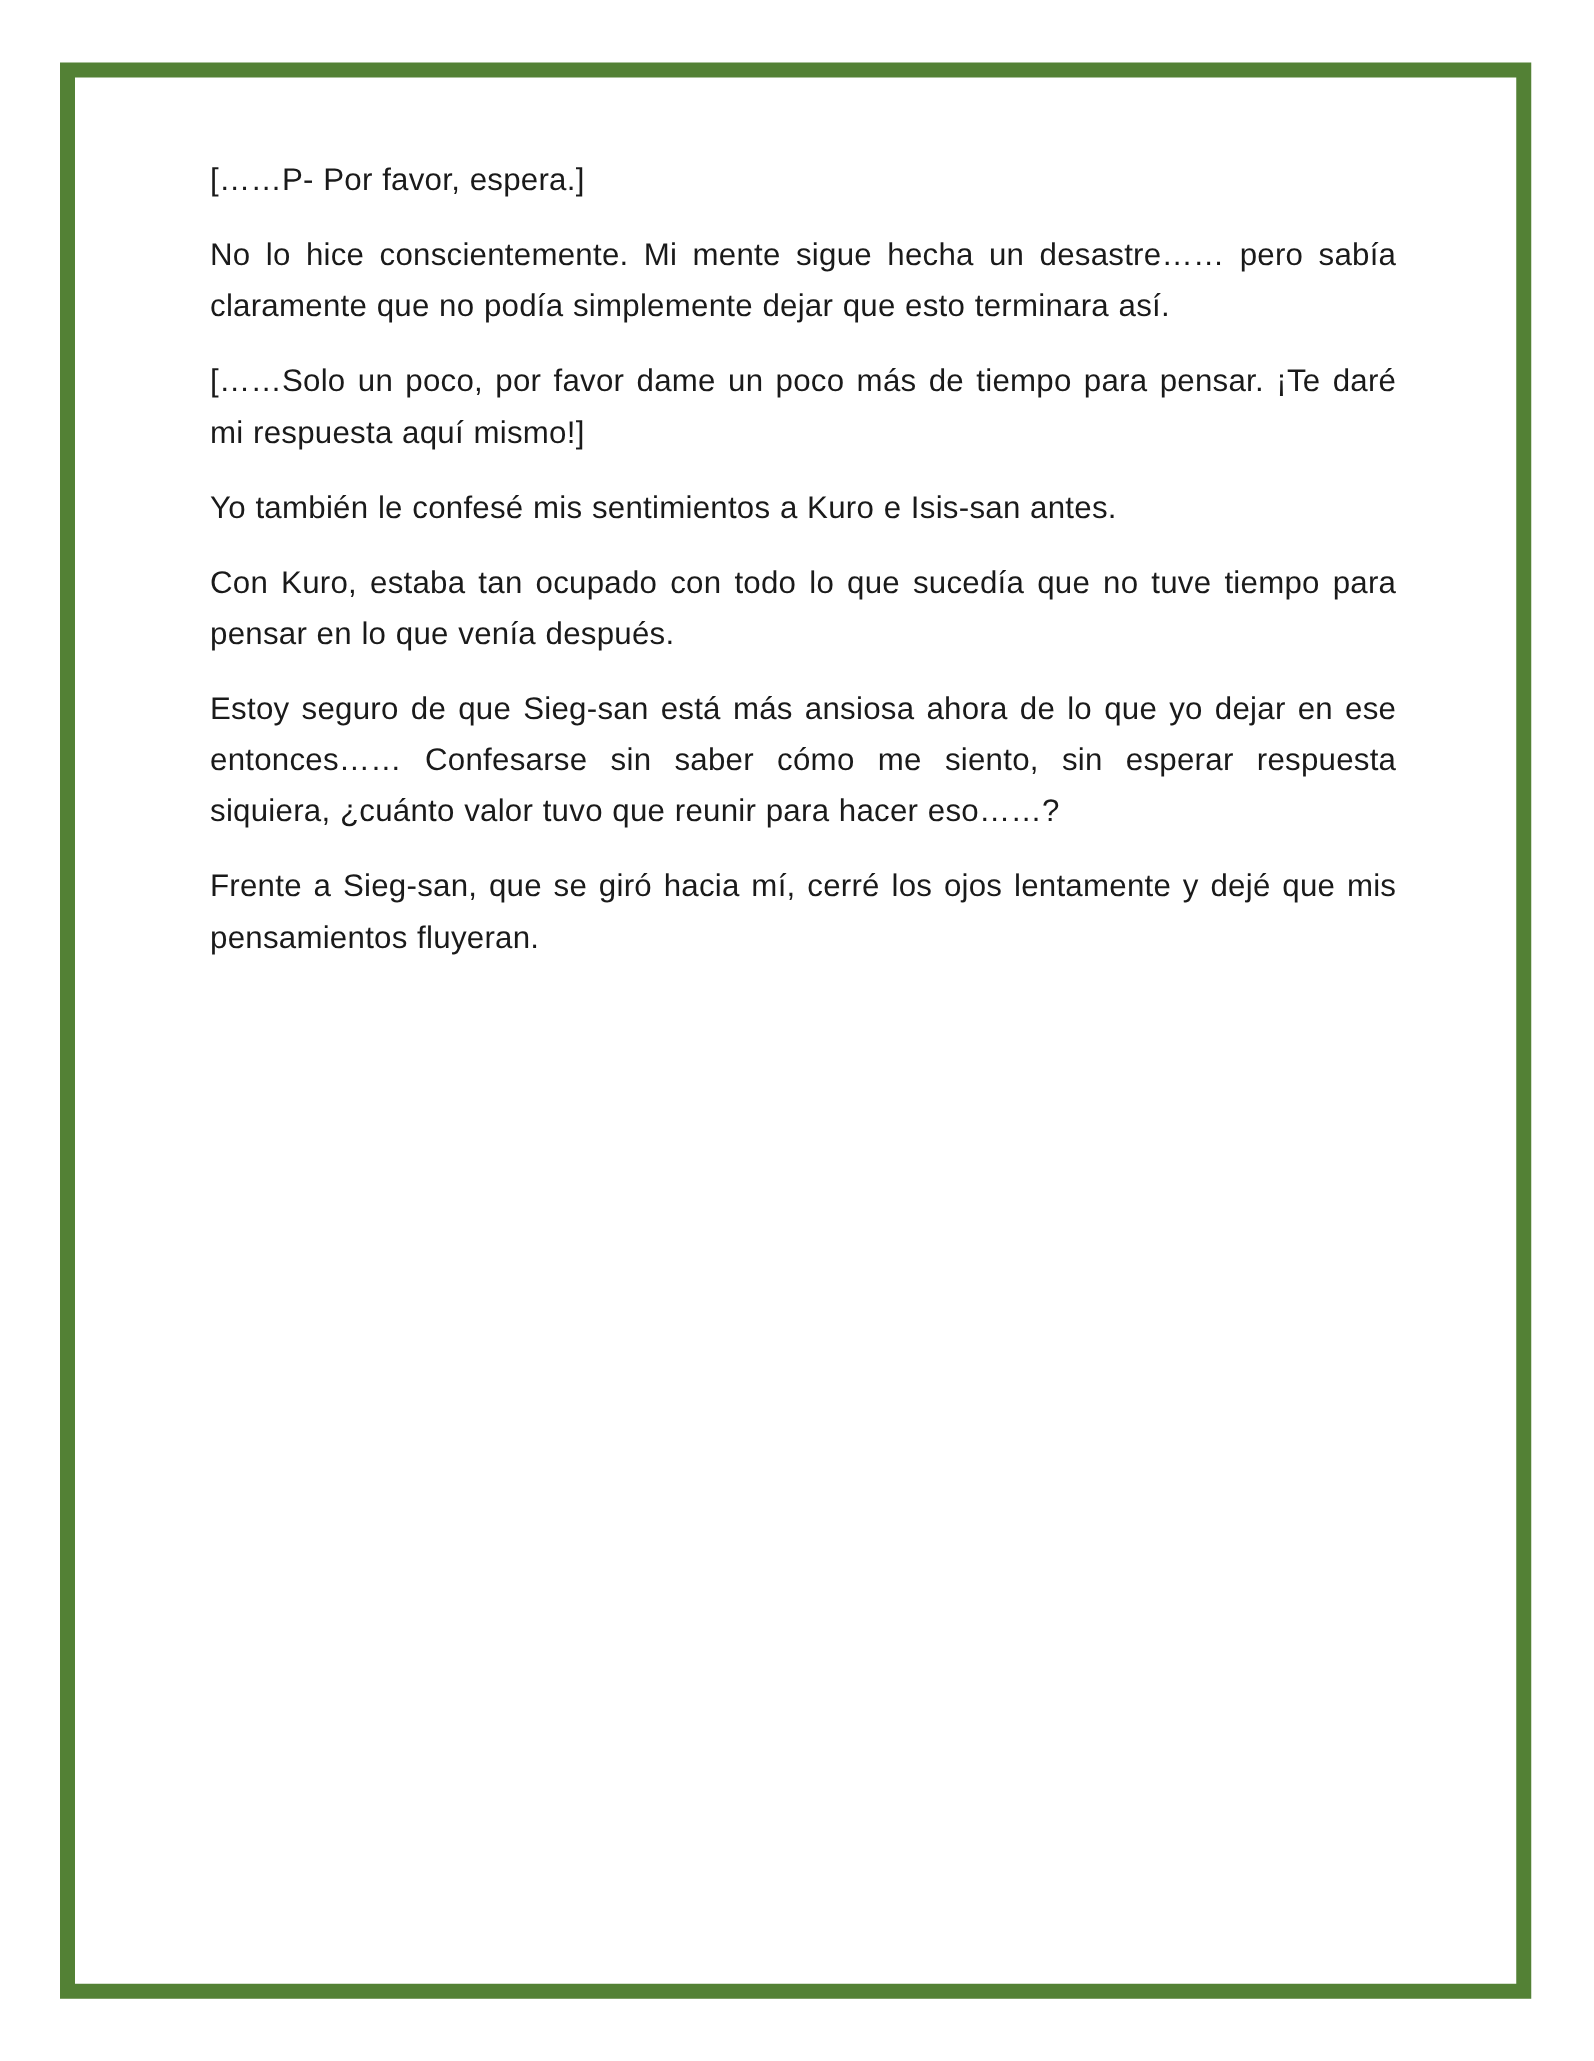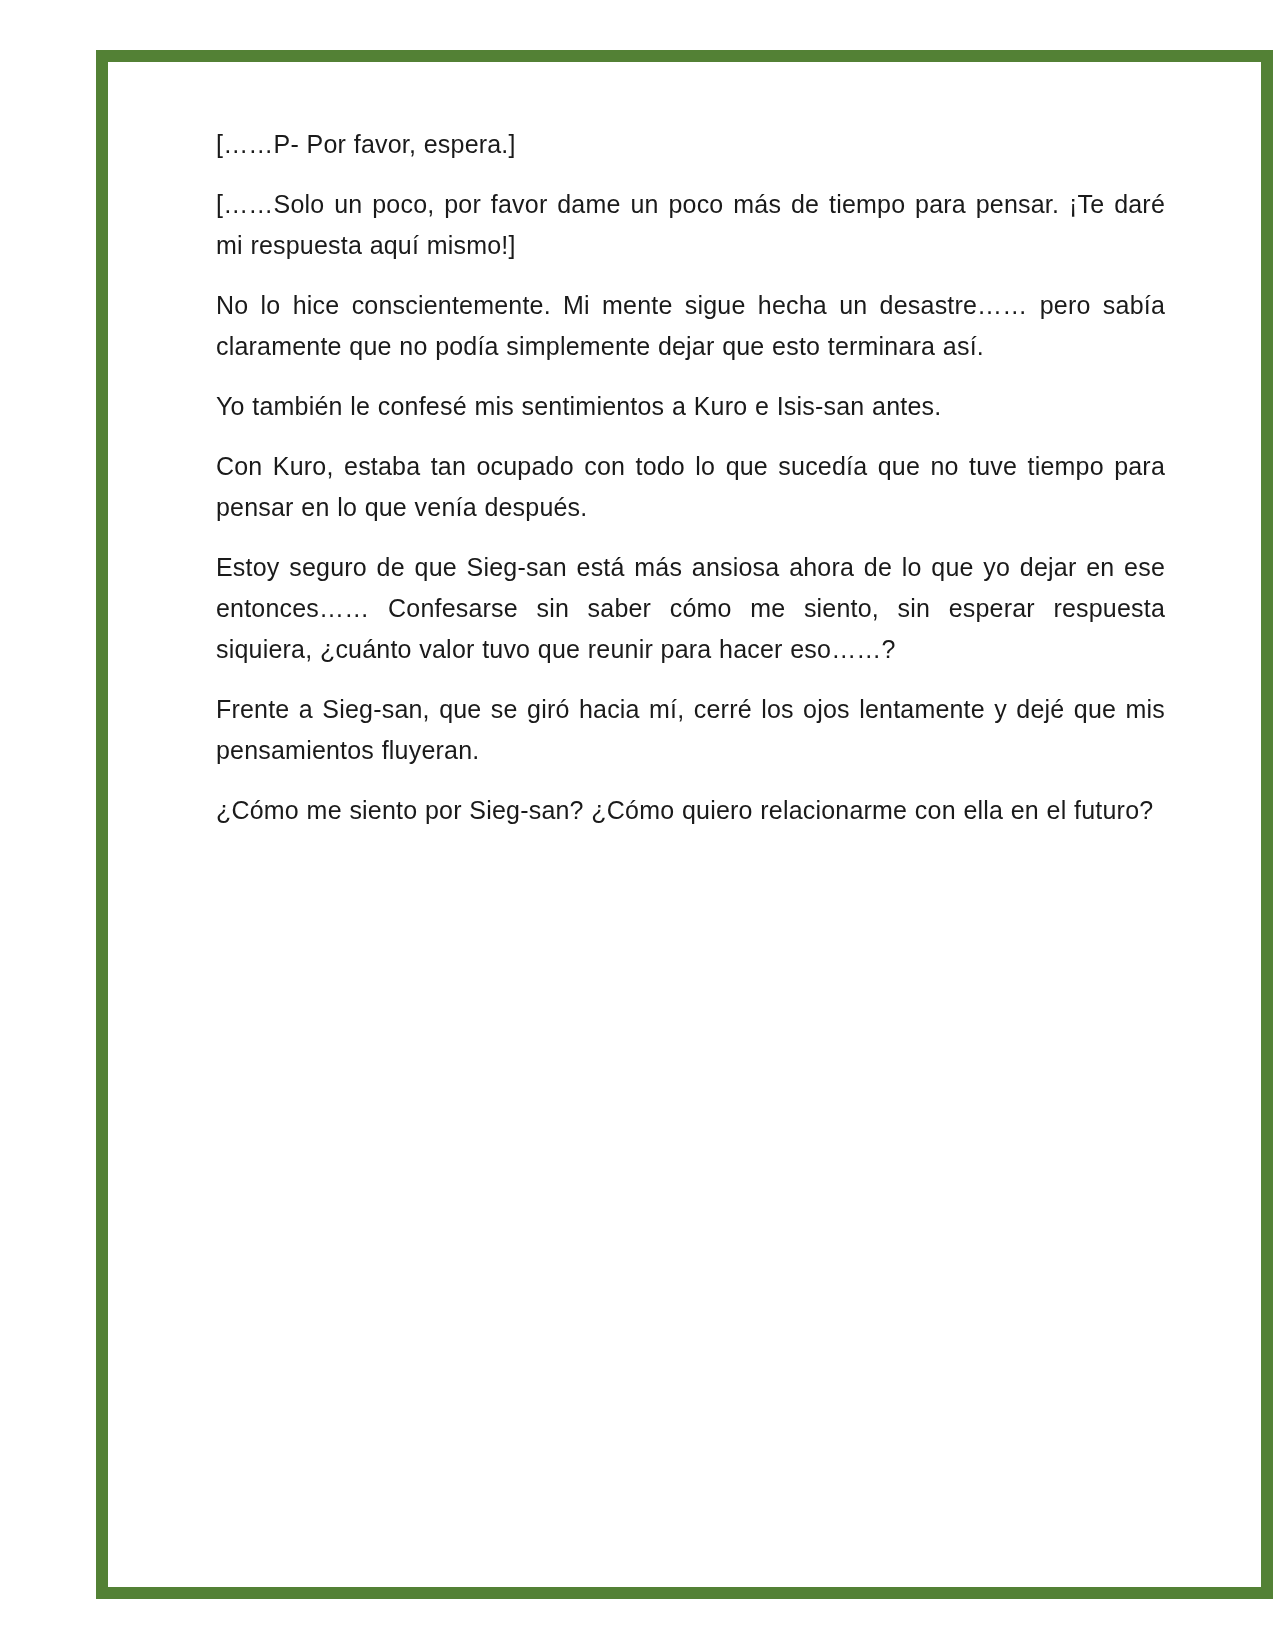--- a/index.html
+++ b/index.html
@@ -16,42 +16,40 @@
   .page-frame {
     position: absolute;
     left: 48px;
     top: 50px;
     width: 1177px;
     height: 1549px;
     box-sizing: border-box;
     border: 12px solid var(--frame-color, #538135);
     background: var(--page-bg, #ffffff);
     overflow: hidden;
-    margin-left: 48px;
   }
   .page-content {
     padding: 62px 96px 0 108px;
   }
   .page-content p {
     margin: 0 0 19px 0;
     font-size: 25px;
     line-height: 41px;
     text-align: justify;
     color: var(--text-color, #1a1a1a);
     letter-spacing: 0.2px;
     word-spacing: 0.5px;
   }
 </style>
 </head>
 <body>
 
 <div class="page-frame">
   <div class="page-content">
     <p>[……P- Por favor, espera.]</p>
+    <p>No lo hice conscientemente. Mi mente sigue hecha un desastre…… pero sabía claramente que no podía simplemente dejar que esto terminara así.</p>
     <p>[……Solo un poco, por favor dame un poco más de tiempo para pensar. ¡Te daré mi respuesta aquí mismo!]</p>
-    <p>No lo hice conscientemente. Mi mente sigue hecha un desastre…… pero sabía claramente que no podía simplemente dejar que esto terminara así.</p>
     <p>Yo también le confesé mis sentimientos a Kuro e Isis-san antes.</p>
     <p>Con Kuro, estaba tan ocupado con todo lo que sucedía que no tuve tiempo para pensar en lo que venía después.</p>
     <p>Estoy seguro de que Sieg-san está más ansiosa ahora de lo que yo dejar en ese entonces…… Confesarse sin saber cómo me siento, sin esperar respuesta siquiera, ¿cuánto valor tuvo que reunir para hacer eso……?</p>
     <p>Frente a Sieg-san, que se giró hacia mí, cerré los ojos lentamente y dejé que mis pensamientos fluyeran.</p>
-    <p>¿Cómo me siento por Sieg-san? ¿Cómo quiero relacionarme con ella en el futuro?</p>
   </div>
 </div>
 
 </body></html>

